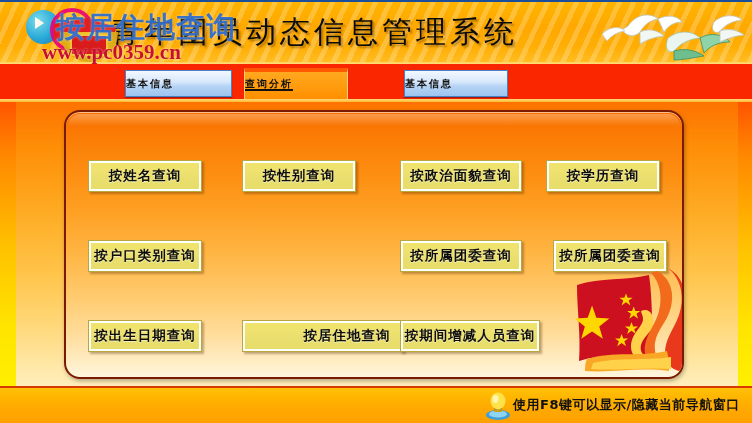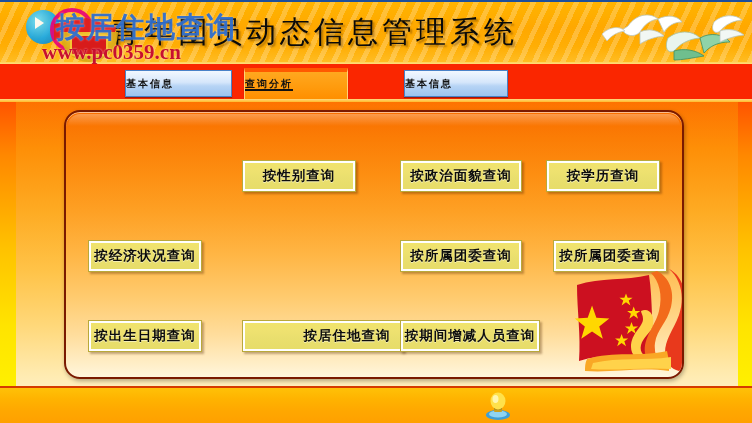--- a/index.html
+++ b/index.html
@@ -225,32 +225,35 @@
     </div>
     <div class="tab blue" id="tab2">
       <span class="tl">基本信息</span>
     </div>
   </div>
   <div class="tabstrip-under"></div>
 
   <div class="panel">
     <div class="panel-hl"></div>
 
+    <div class="qbtn" id="qb0" style="left: 22px; top: 48px; width: 112px;">
+        <span>按姓名查询</span>
+      </div>
     <div class="qbtn" id="qb1" style="left: 176px; top: 48px; width: 112px;">
         <span>按性别查询</span>
       </div>
     <div class="qbtn" id="qb2" style="left: 334px; top: 48px; width: 120px;">
         <span>按政治面貌查询</span>
       </div>
     <div class="qbtn" id="qb3" style="left: 480px; top: 48px; width: 112px;">
         <span>按学历查询</span>
       </div>
 
     <div class="qbtn" id="qb4" style="left: 22px; top: 128px; width: 112px;">
-        <span>按经济状况查询</span>
+        <span>按户口类别查询</span>
       </div>
     <div class="qbtn" id="qb6" style="left: 334px; top: 128px; width: 120px;">
         <span>按所属团委查询</span>
       </div>
     <div class="qbtn" id="qb7" style="left: 487px; top: 128px; width: 112px;">
         <span>按所属团委查询</span>
       </div>
 
     <div class="qbtn" id="qb8" style="left: 22px; top: 208px; width: 112px;">
         <span>按出生日期查询</span>
@@ -283,15 +286,16 @@
     <div class="bulb">
       <svg width="28" height="30" viewBox="0 0 28 30">
         <ellipse cx="14" cy="24" rx="12" ry="5" fill="#3e9fd6"></ellipse>
         <ellipse cx="14" cy="23" rx="9" ry="3.6" fill="#8fd4f2"></ellipse>
         <rect x="10" y="15" width="8" height="6" rx="1" fill="#c8a020"></rect>
         <rect x="10" y="17" width="8" height="1.3" fill="#9a7a14"></rect>
         <ellipse cx="14" cy="10" rx="7.5" ry="8.5" fill="#ffe14a"></ellipse>
         <ellipse cx="11.5" cy="8" rx="3" ry="4" fill="#fff6b0"></ellipse>
       </svg>
     </div>
+    <div class="footer-hint">使用F8键可以显示/隐藏当前导航窗口</div>
   </div>
 
 </div>
 
 </body></html>

